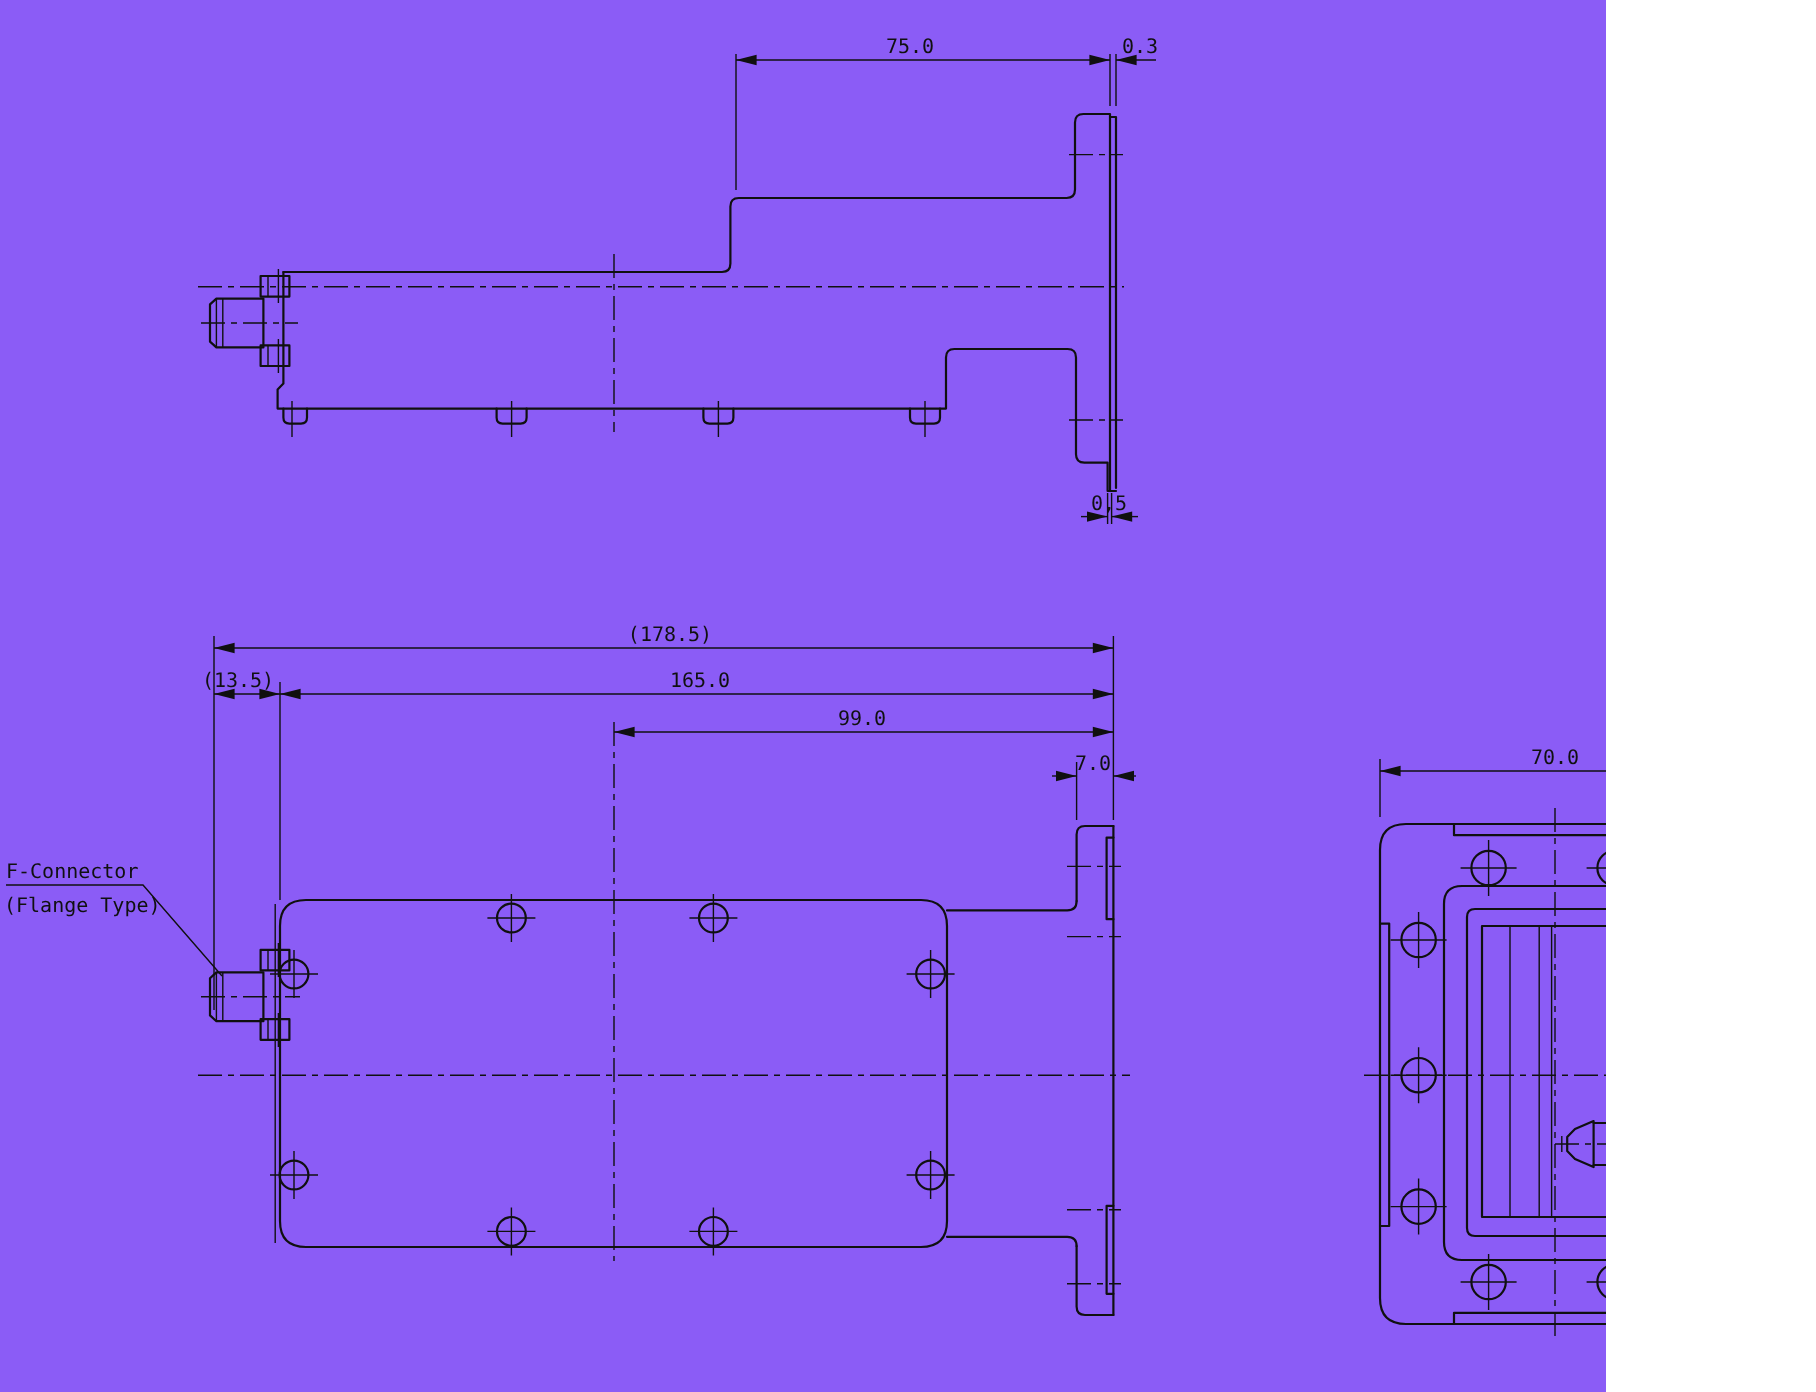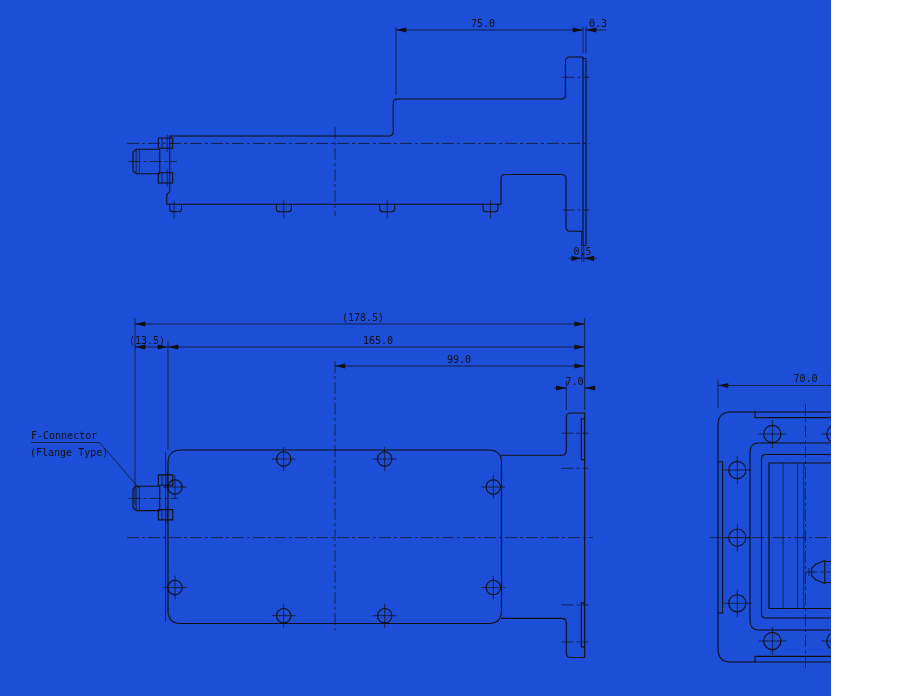--- a/index.html
+++ b/index.html
@@ -1,16 +1,16 @@
 <!DOCTYPE html>
 <html><head>
 <meta charset="utf-8">
 <style>
   html,body{margin:0;padding:0;background:#ffffff;}
-  .canvas{position:relative;width:803px;height:696px;background:#1d4ed8;overflow:hidden;padding-left:28px;}
+  .canvas{position:relative;width:803px;height:696px;background:#8b5cf6;overflow:hidden;}
   svg{display:block;}
   .ol{fill:none;stroke:#101010;stroke-width:1.1;stroke-linejoin:round;stroke-linecap:round;}
   .thin{fill:none;stroke:#101010;stroke-width:0.7;stroke-linecap:butt;}
   .cl{fill:none;stroke:#101010;stroke-width:0.7;stroke-dasharray:12 3 3 3;stroke-linecap:butt;}
   .hole{fill:none;stroke:#101010;stroke-width:1.1;}
   text.d{font-family:"DejaVu Sans Mono",monospace;font-size:10px;fill:#101010;}
   text.lbl{font-family:"DejaVu Sans Mono",monospace;font-size:10px;fill:#101010;}
 </style>
 </head>
 <body>

